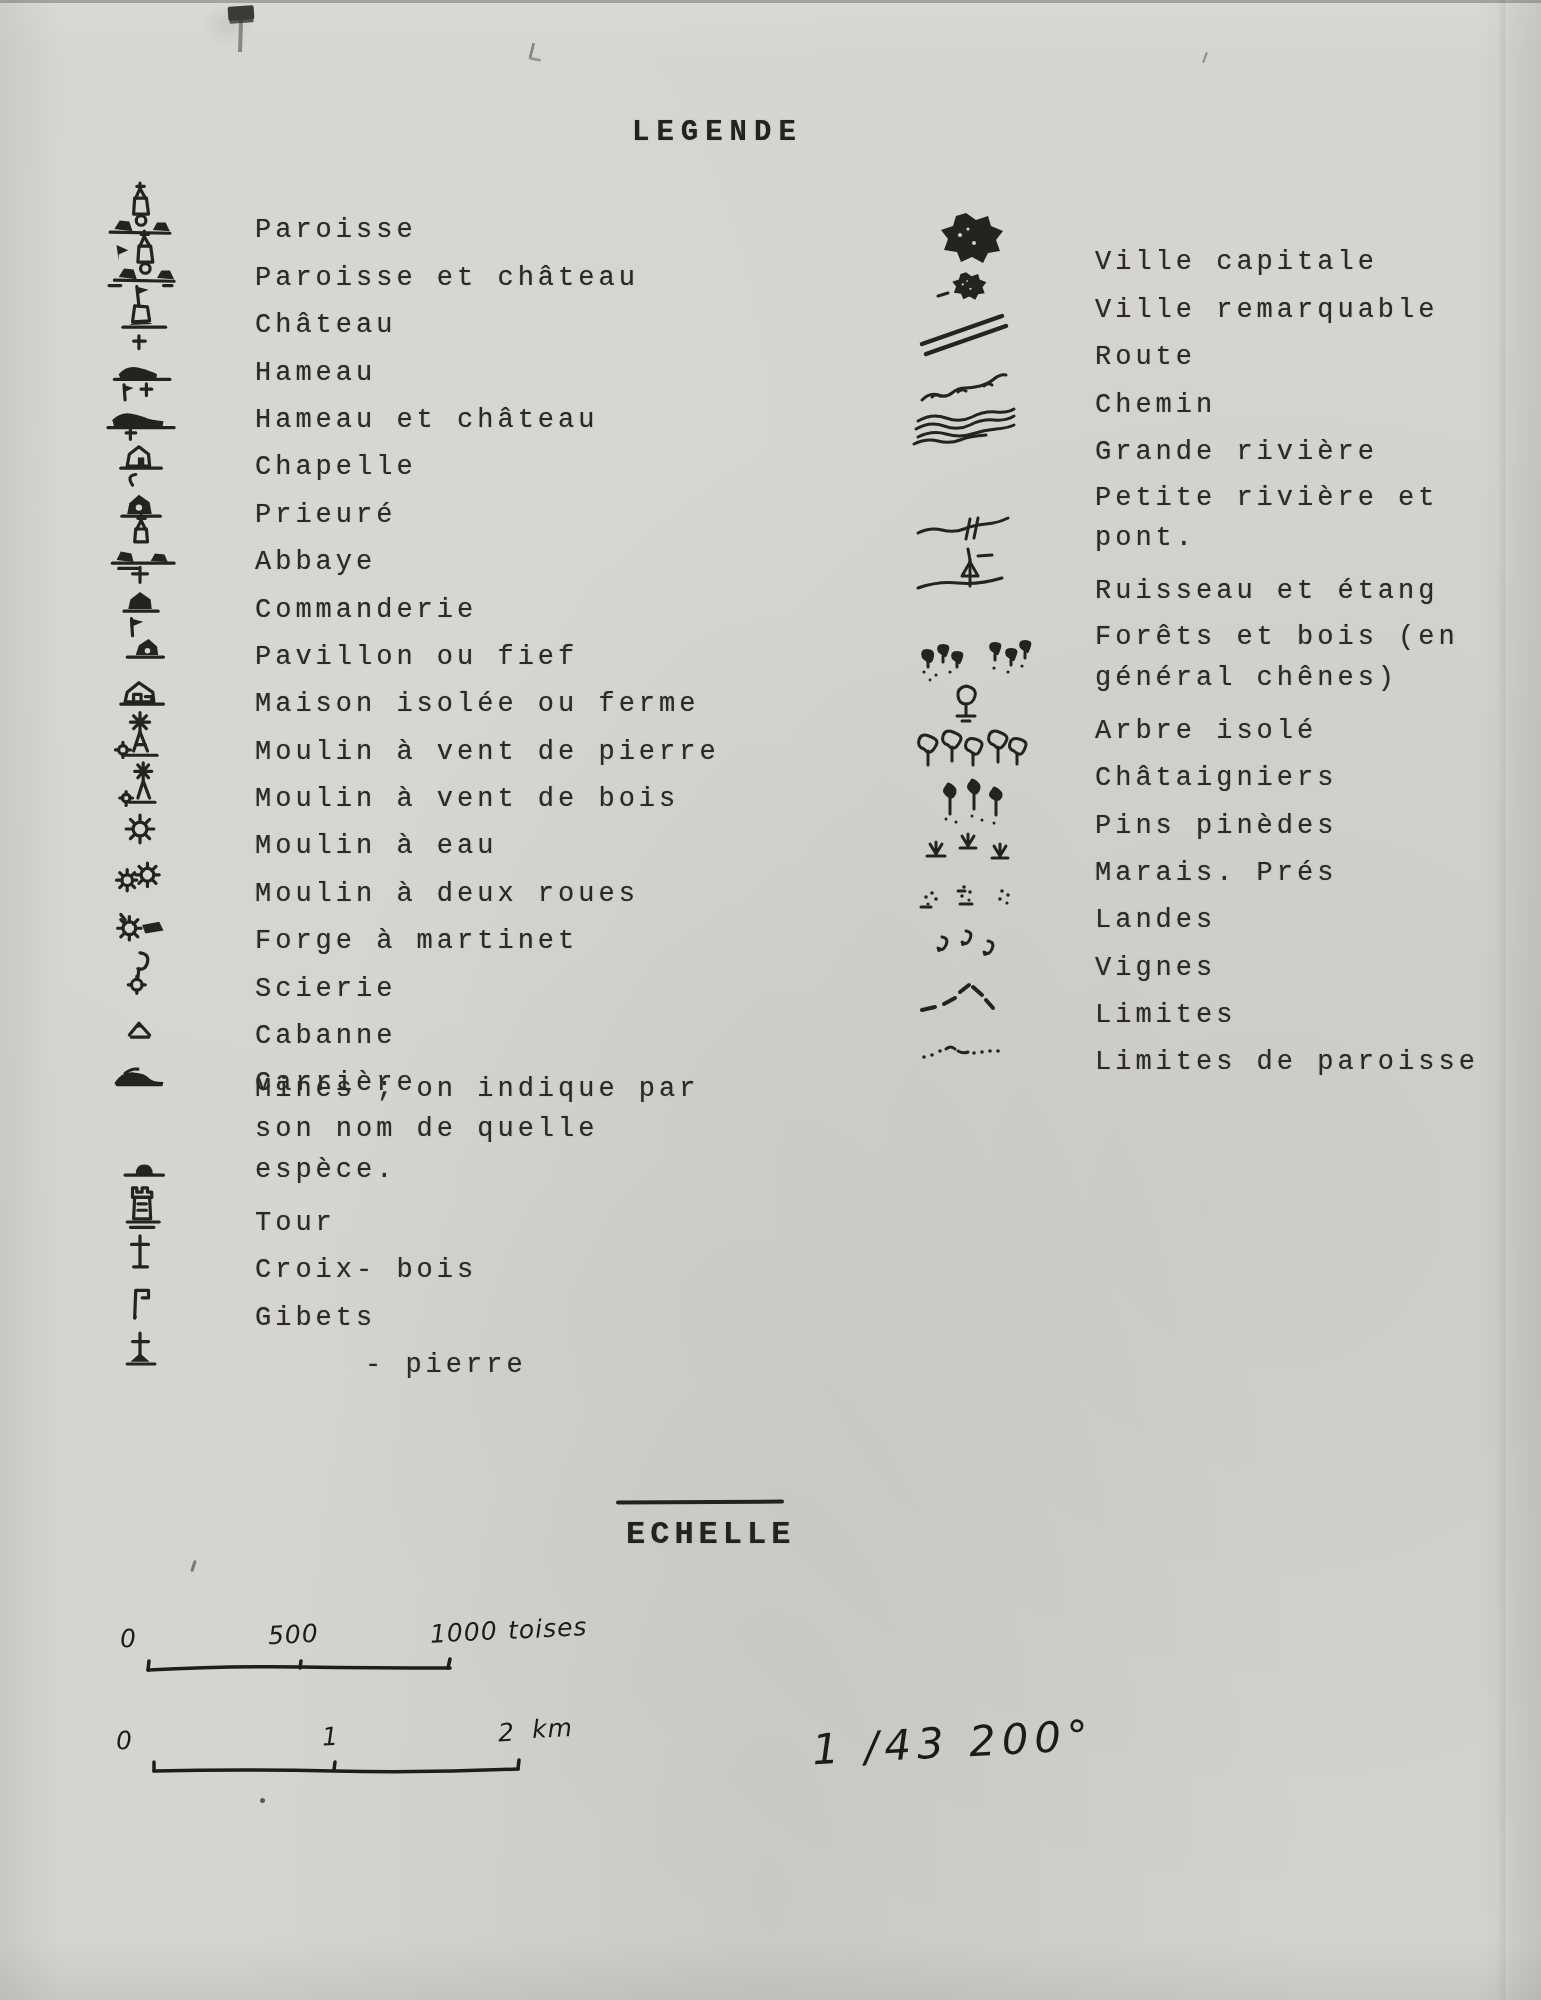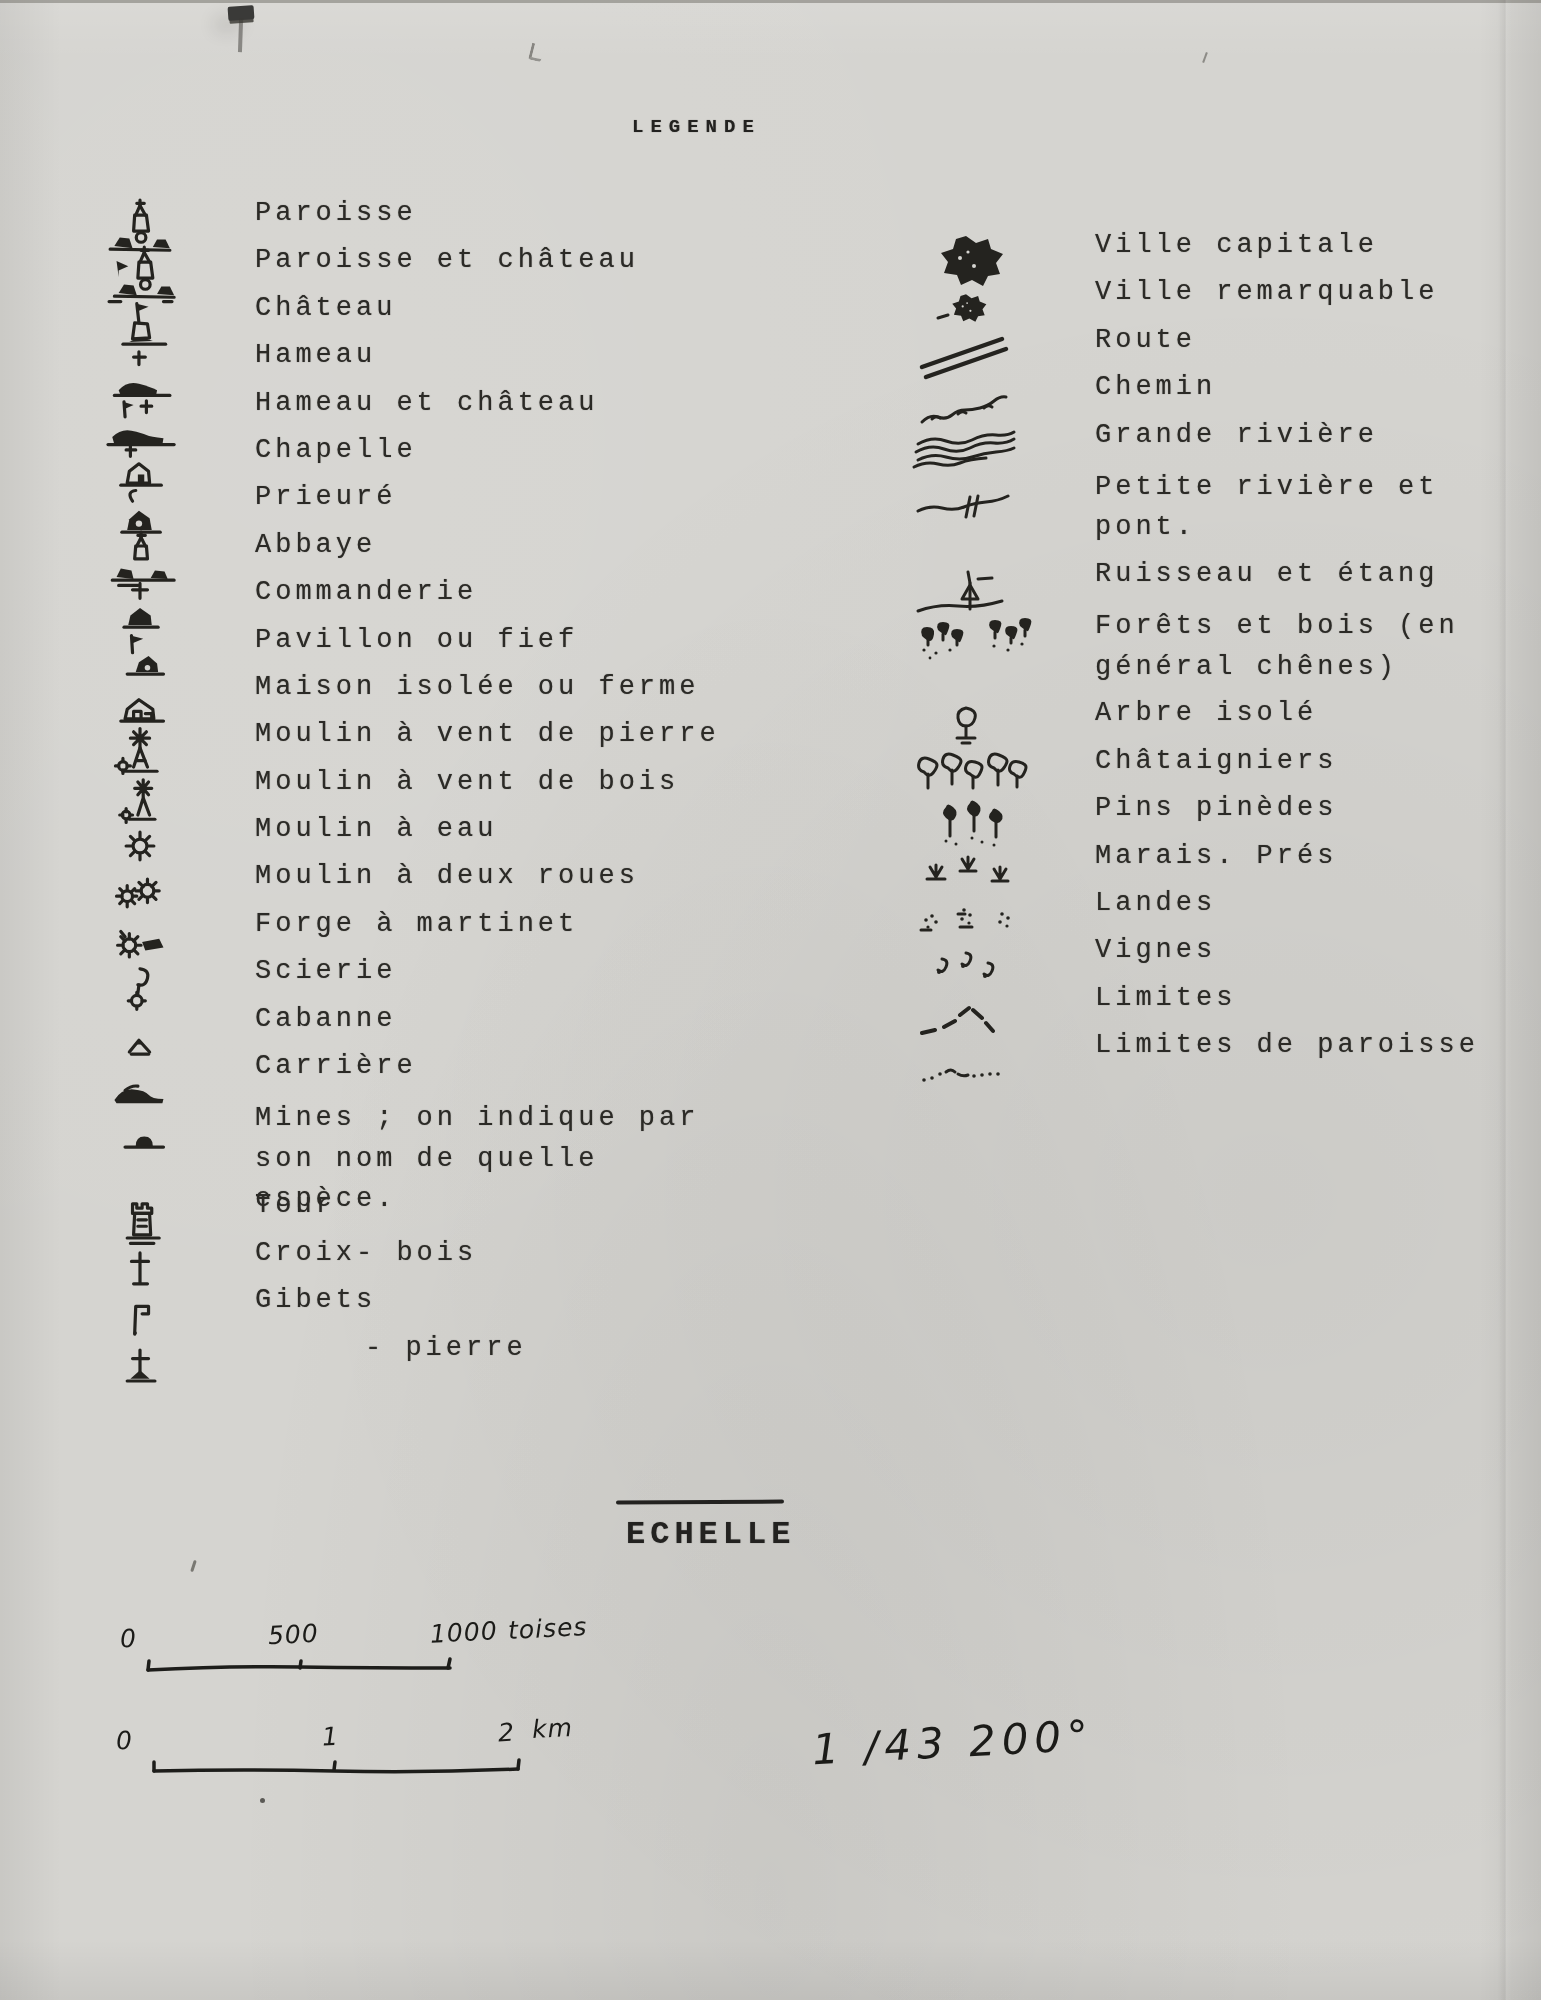--- a/index.html
+++ b/index.html
@@ -25,28 +25,28 @@
     transform:rotate(-4deg);border-radius:2px;box-shadow:0 4px 0 -1px #55544f, -14px 10px 18px rgba(0,0,0,.12);}
   .staple:after{content:"";position:absolute;left:9px;top:12px;width:4px;height:34px;background:rgba(60,58,54,.5);transform:rotate(6deg);}
   .smudge1{position:absolute;left:530px;top:44px;width:10px;height:14px;border-left:3px solid rgba(70,68,62,.55);
     border-bottom:3px solid rgba(70,68,62,.45);transform:rotate(14deg);border-radius:0 0 4px 2px;}
   .smudge2{position:absolute;left:192px;top:1560px;width:3px;height:12px;background:rgba(60,58,52,.6);transform:rotate(18deg);border-radius:2px;}
   .smudge3{position:absolute;left:260px;top:1798px;width:5px;height:5px;background:rgba(40,38,34,.7);border-radius:50%;}
   .smudge4{position:absolute;left:1204px;top:52px;width:2px;height:11px;background:rgba(80,78,72,.55);transform:rotate(20deg);}
 
   .title{
     position:absolute;left:632px;top:116px;margin:0;
-    font-size:19px;font-weight:bold;letter-spacing:7px;
+    font-size:29px;font-weight:bold;letter-spacing:7px;
     color:#232220;text-shadow:0 0 1px rgba(30,30,28,.55);
   }
 
   .col{position:absolute;}
   .col-left{left:70px;top:198px;width:720px;}
   .col-right{left:858px;top:230px;width:660px;}
-  .row{display:flex;align-items:flex-start;height:47.4px;}
+  .row{display:flex;align-items:flex-end;height:47.4px;}
   .row.tall{height:92px;}
   .ic{flex:0 0 auto;display:flex;align-items:center;box-sizing:border-box;}
   .col-left .ic{width:185px;padding-left:14px;}
   .col-right .ic{width:237px;padding-left:6px;}
   .ic svg{overflow:visible;}
   .col-left .ic svg{width:112px;height:64px;}
   .col-right .ic svg{width:204px;height:70px;}
   svg.sym, .ic svg{stroke:#24231f;stroke-width:3;fill:none;stroke-linecap:round;stroke-linejoin:round;}
   .lb{
     font-size:27px;letter-spacing:4px;white-space:nowrap;

